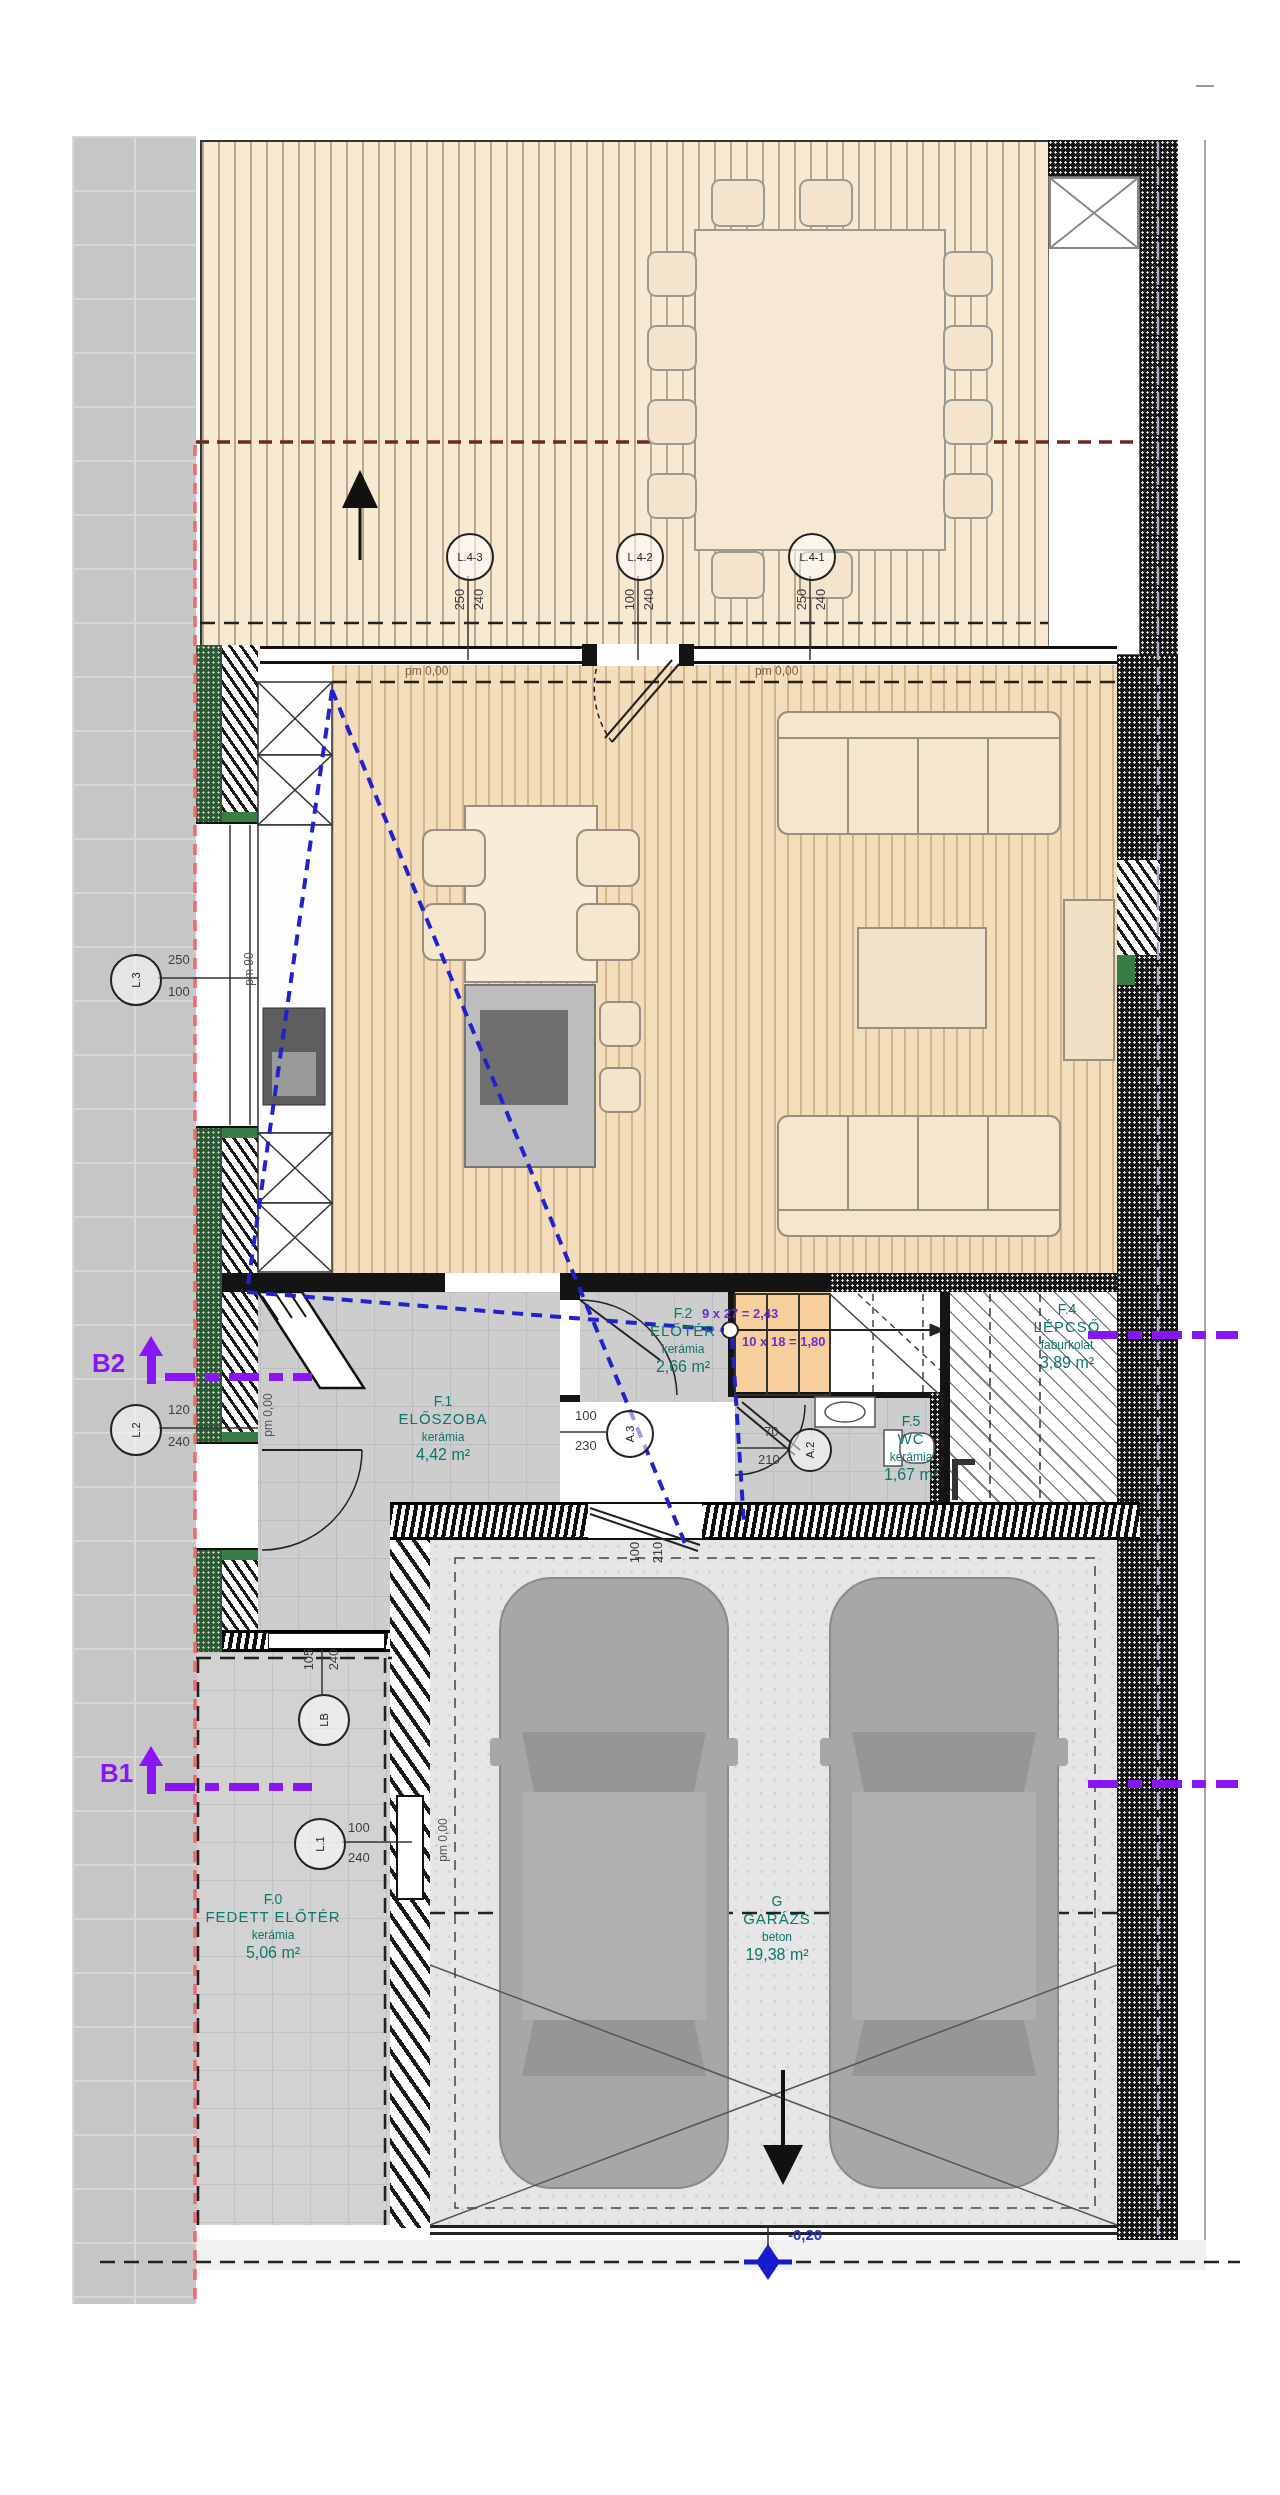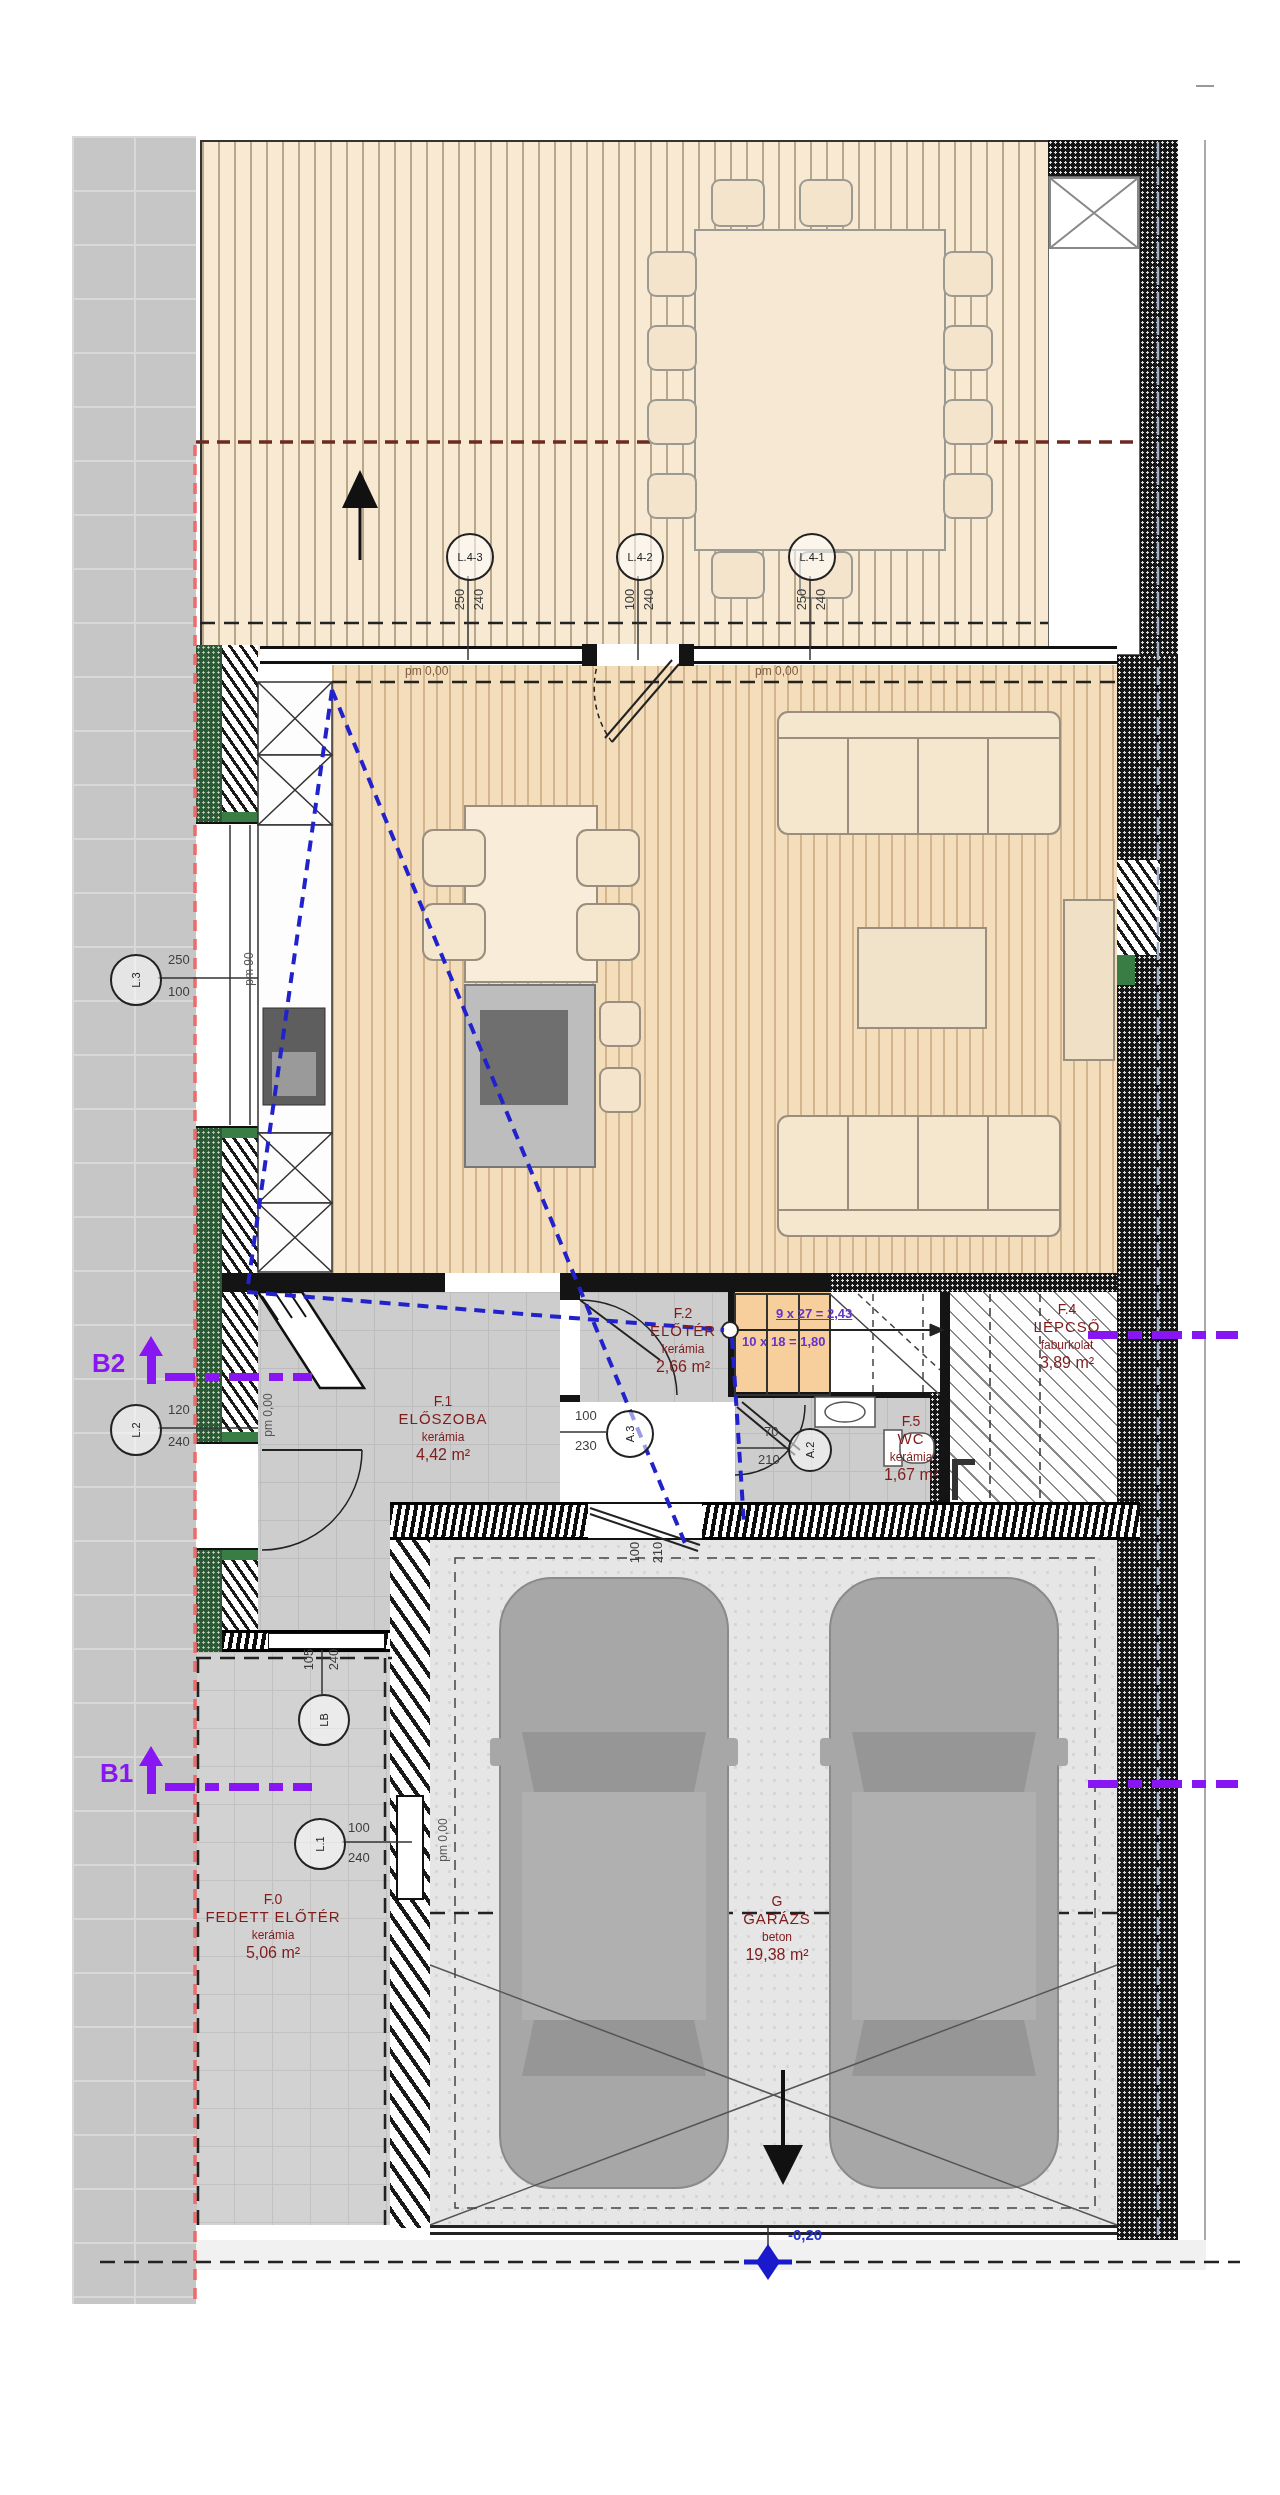--- a/index.html
+++ b/index.html
@@ -15,21 +15,21 @@
   
   .p-dots{background-color:#161616;background-image:radial-gradient(circle,rgba(255,255,255,.85) 1px,transparent 1.4px);background-size:5px 5px;}
   .p-green{background-color:#2c5a35;background-image:radial-gradient(circle,rgba(255,255,255,.75) .9px,transparent 1.3px);background-size:5px 5px;}
   .p-diag{background:repeating-linear-gradient(55deg,#ffffff 0 6px,#1a1a1a 6px 9px);}
   .p-diag-wide{background:repeating-linear-gradient(55deg,#ffffff 0 9px,#1a1a1a 9px 13px);}
   .p-vert{background:repeating-linear-gradient(100deg,#0d0d0d 0 4px,#ffffff 4px 8px);border-top:3px solid #000;border-bottom:3px solid #000;box-sizing:border-box;}
   .p-lighthatch{background-color:#fff;background-image:repeating-linear-gradient(45deg,transparent 0 11px,#8a8a8a 11px 12.5px);}
   .greenbar{background:#3a7d44;}
   .solidwall{background:#141414;}
   
-  .rlabel{text-align:center;color:#7f1d1d;line-height:18px;}
+  .rlabel{text-align:center;color:#0f766e;line-height:18px;}
   .rlabel .rid{font-size:14px;}
   .rlabel .rname{font-size:15px;letter-spacing:1px;}
   .rlabel .rmat{font-size:12px;}
   .rlabel .rarea{font-size:16px;}
   .dim{font-size:13px;color:#3d3d3d;white-space:nowrap;}
   .vrot{transform:rotate(-90deg);transform-origin:center center;}
   .lvl{font-size:12px;color:#7b5b3e;white-space:nowrap;}
   .lvl-g{font-size:12px;color:#555;white-space:nowrap;}
   .tagcircle{border:2px solid #222;border-radius:50%;background:rgba(255,255,255,.55);display:flex;align-items:center;justify-content:center;}
   .tagcircle span{font-size:11px;color:#222;white-space:nowrap;}
@@ -382,21 +382,21 @@
   <div class="abs dim vrot" style="left:609px;top:1545px;width:50px;text-align:center;">100</div>
   <div class="abs dim vrot" style="left:632px;top:1545px;width:50px;text-align:center;">210</div>
 
   <div class="abs sectxt" style="left:92px;top:1348px;">B2</div>
   <div class="abs arrow-purple" style="left:139px;top:1336px;"></div>
   <div class="abs stem-purple" style="left:147px;top:1354px;"></div>
   <div class="abs sectxt" style="left:100px;top:1758px;">B1</div>
   <div class="abs arrow-purple" style="left:139px;top:1746px;"></div>
   <div class="abs stem-purple" style="left:147px;top:1764px;"></div>
 
-  <div class="abs stairnote" style="left:776px;top:1306px;text-decoration:underline;">9 x 27 = 2,43</div>
+  <div class="abs stairnote" style="left:702px;top:1306px;">9 x 27 = 2,43</div>
   <div class="abs stairnote" style="left:742px;top:1334px;text-align:center;">10 x 18 = 1,80</div>
 
   <div class="abs rlabel" style="left:363px;top:1392px;width:160px;">
     <div class="rid">F.1</div>
     <div class="rname">ELŐSZOBA</div>
     <div class="rmat">kerámia</div>
     <div class="rarea">4,42 m²</div>
   </div>
   <div class="abs rlabel" style="left:603px;top:1304px;width:160px;">
     <div class="rid">F.2</div>

